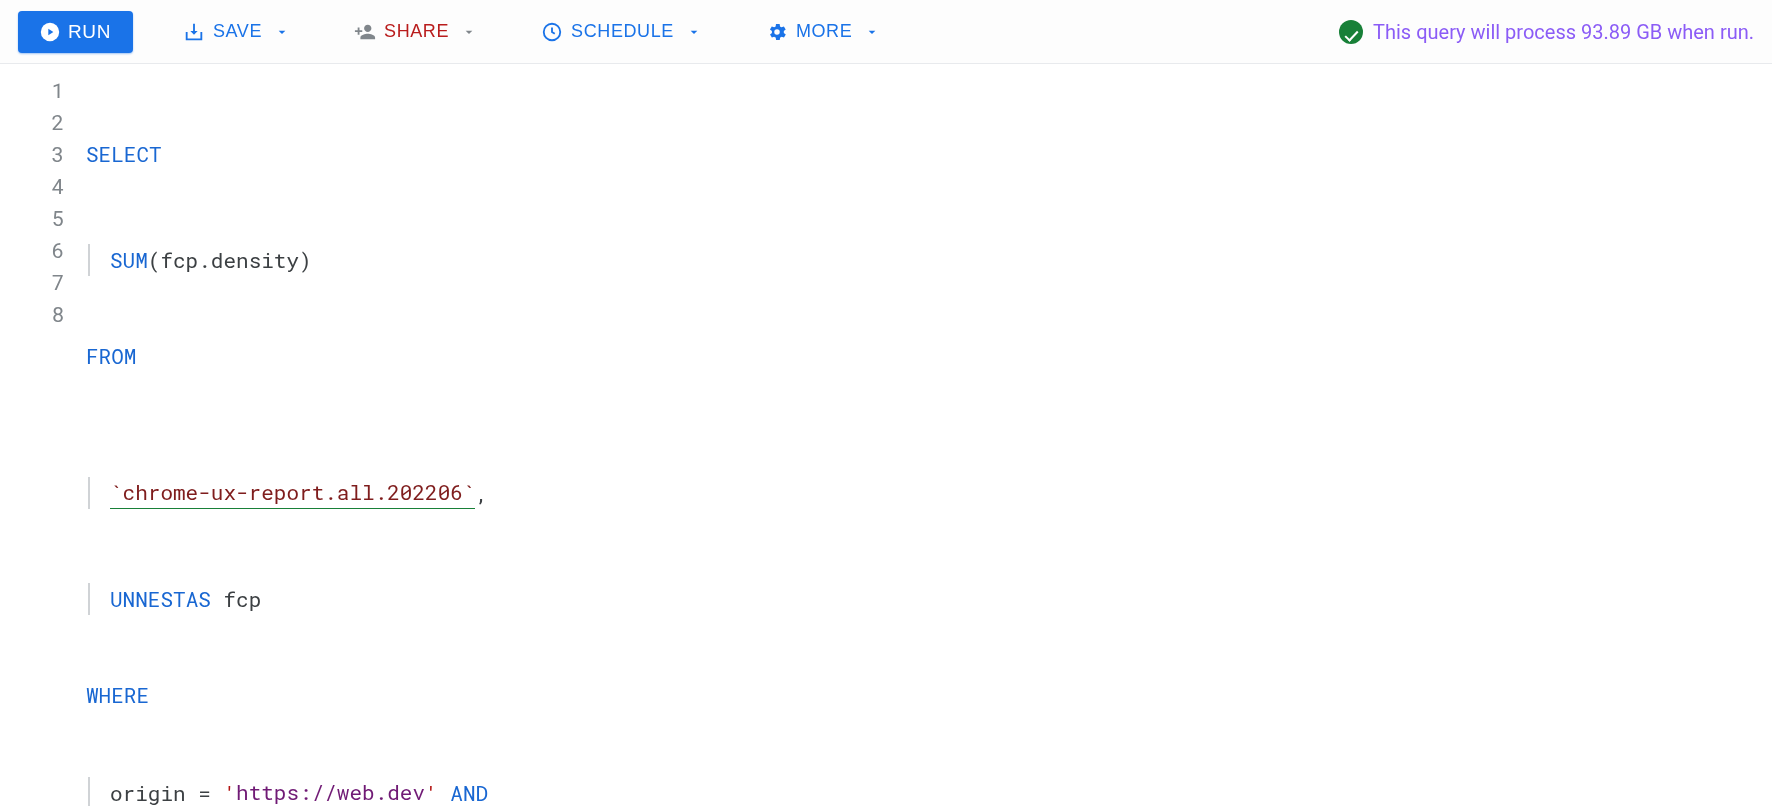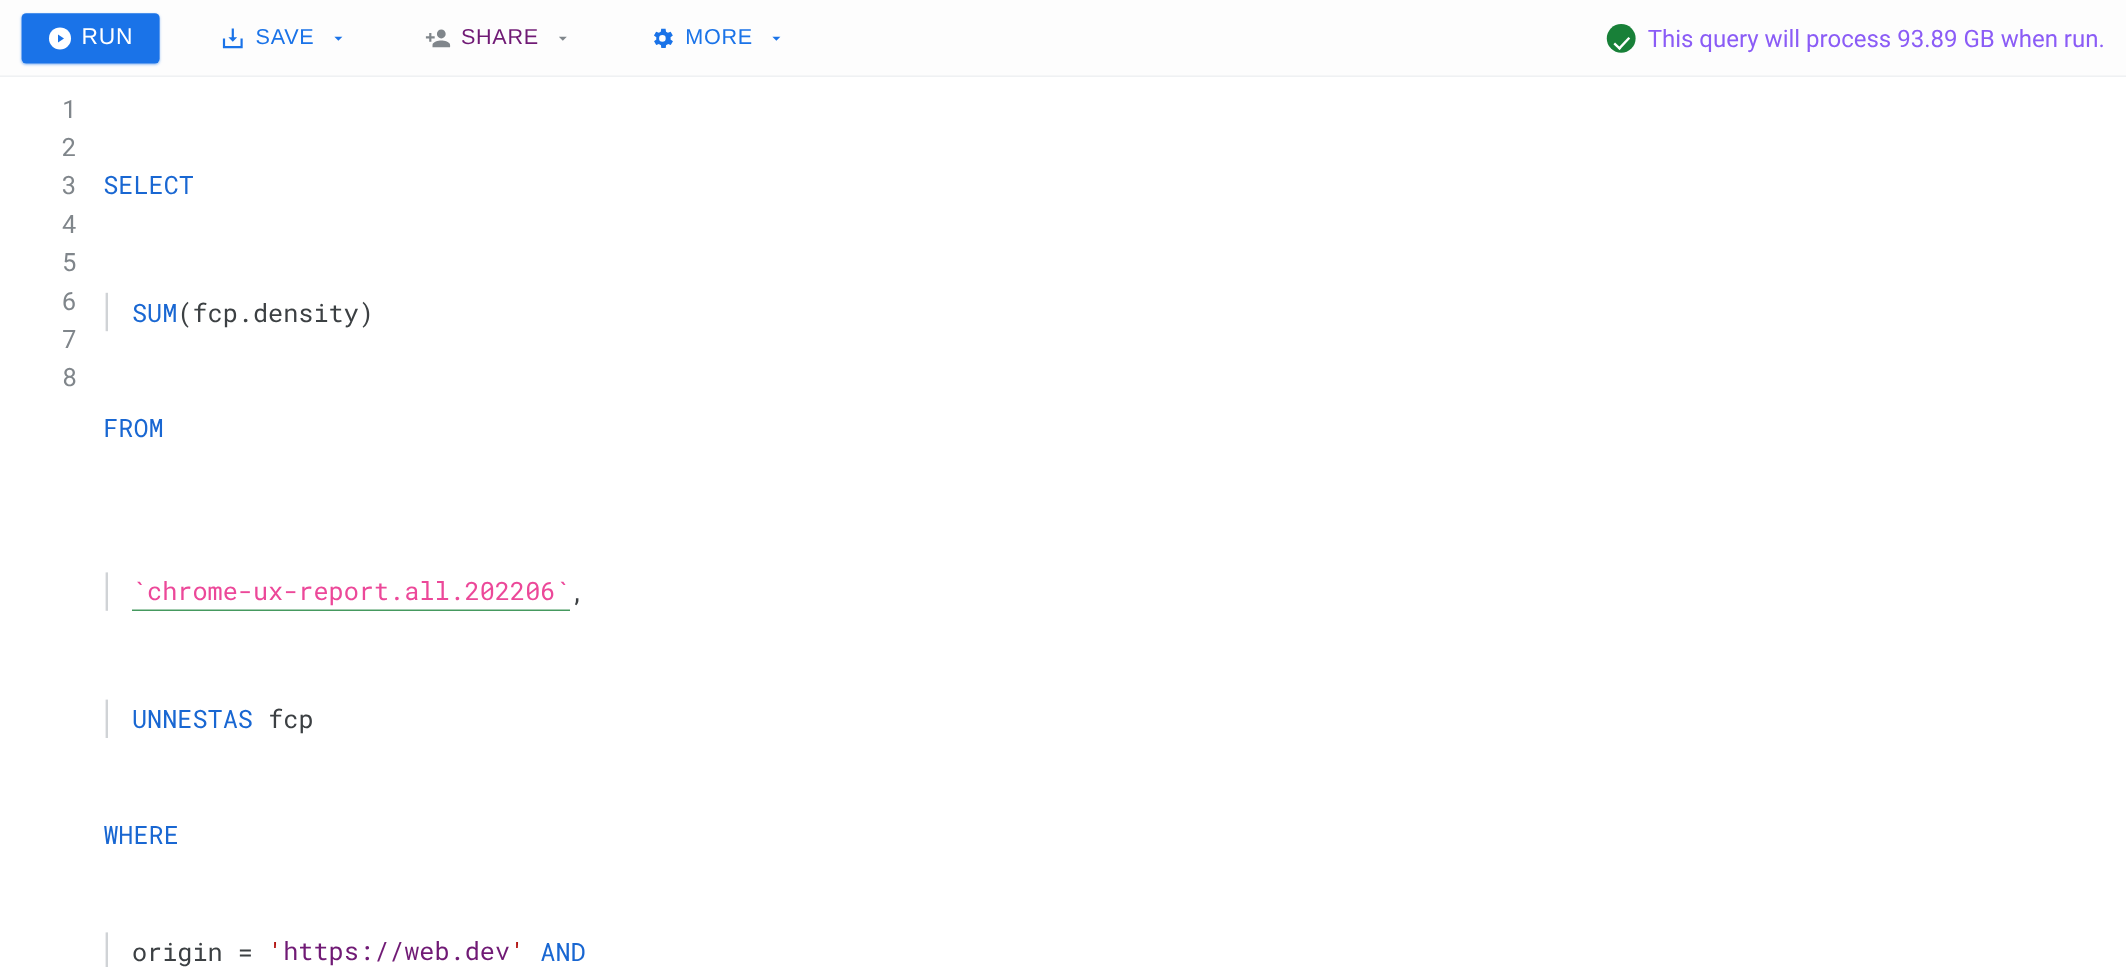--- a/index.html
+++ b/index.html
@@ -35,21 +35,21 @@
     color: #1a73e8;
     white-space: nowrap;
   }
   .btn.primary {
     background: #1a73e8;
     color: #fff;
     padding: 10px 22px;
     font-size: 19px;
     box-shadow: 0 1px 2px rgba(26,115,232,.4);
   }
-  .btn.disabled { color: #701a75; }
+  .btn.disabled { color: #b91c1c; }
   .caret {
     display: inline-block;
     margin-left: 4px;
   }
   .spacer { flex: 1; }
   .status {
     display: flex;
     align-items: center;
     gap: 10px;
     font-size: 20px;
@@ -81,21 +81,21 @@
   .gutter div { padding-right: 22px; }
   .code {
     font-family: "Roboto Mono", Menlo, monospace;
     font-size: 21px;
     line-height: 32px;
     white-space: pre;
     flex:1;
   }
   .kw { color:#1967d2; }
   .fn { color:#1967d2;margin-top:10px; }
-  .id { color:#ec4899; border-bottom:1px solid #188038;margin-top:40px;}
+  .id { color:#7f1d1d; border-bottom:1px solid #188038;margin-top:40px;}
   .str { color:#b31412; }
   .strlink{ color:#701a75; border-bottom:1px solid #188038;}
   .grey-bar { border-left:2px solid #d0d3d6; display:inline-block; height:32px; vertical-align:middle; margin-right:10px; margin-left:2px;}
   .code-line { display:flex; align-items:flex-end;}
   .code-line .indent1 { width:24px; display:inline-block;}
   svg{display:block;}
 </style>
 </head>
 <body>
 
@@ -131,20 +131,34 @@
         </svg>
     </span>
     <span>SHARE</span>
     <span class="caret">
       <svg width="16" height="16" viewBox="0 0 24 24" fill="#80868b">
           <path d="M7 10l5 5 5-5z"></path>
         </svg>
     </span>
   </button>
 
+  <button class="btn">
+    <span>
+      <svg width="22" height="22" viewBox="0 0 24 24" fill="none" stroke="#1a73e8" stroke-width="2">
+          <circle cx="12" cy="12" r="9"></circle>
+          <path d="M12 7v5l3 2"></path>
+        </svg>
+    </span>
+    <span>SCHEDULE</span>
+    <span class="caret">
+      <svg width="16" height="16" viewBox="0 0 24 24" fill="#1a73e8">
+          <path d="M7 10l5 5 5-5z"></path>
+        </svg>
+    </span>
+  </button>
 
   <button class="btn">
     <span>
       <svg width="22" height="22" viewBox="0 0 24 24" fill="#1a73e8">
           <path d="M19.4 13l.1-1-.1-1 2.1-1.6-2-3.5-2.5 1a7 7 0 0 0-1.7-1l-.4-2.7h-4l-.4 2.7a7 7 0 0 0-1.7 1l-2.5-1-2 3.5L6.5 11l-.1 1 .1 1-2.1 1.6 2 3.5 2.5-1c.5.4 1.1.8 1.7 1l.4 2.7h4l.4-2.7c.6-.2 1.2-.6 1.7-1l2.5 1 2-3.5L19.4 13zM12 15a3 3 0 1 1 0-6 3 3 0 0 1 0 6z"></path>
         </svg>
     </span>
     <span>MORE</span>
     <span class="caret">
       <svg width="16" height="16" viewBox="0 0 24 24" fill="#1a73e8">

